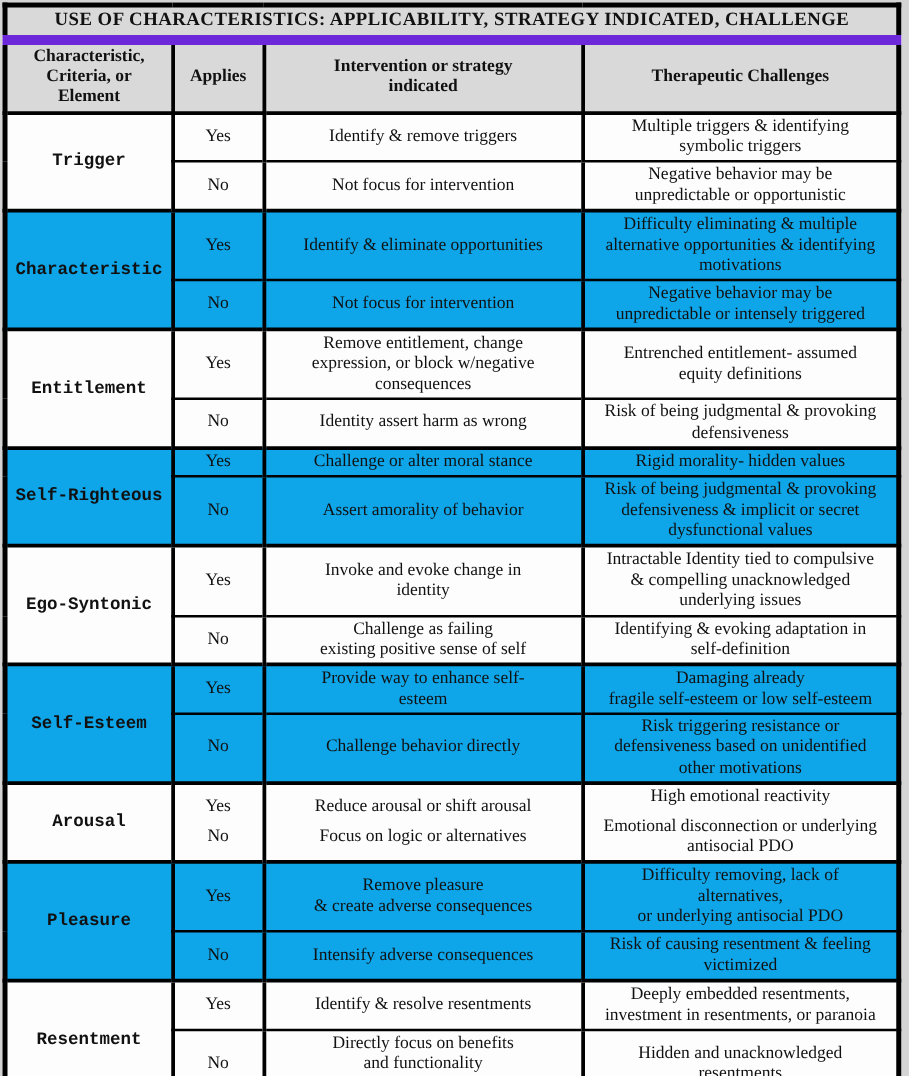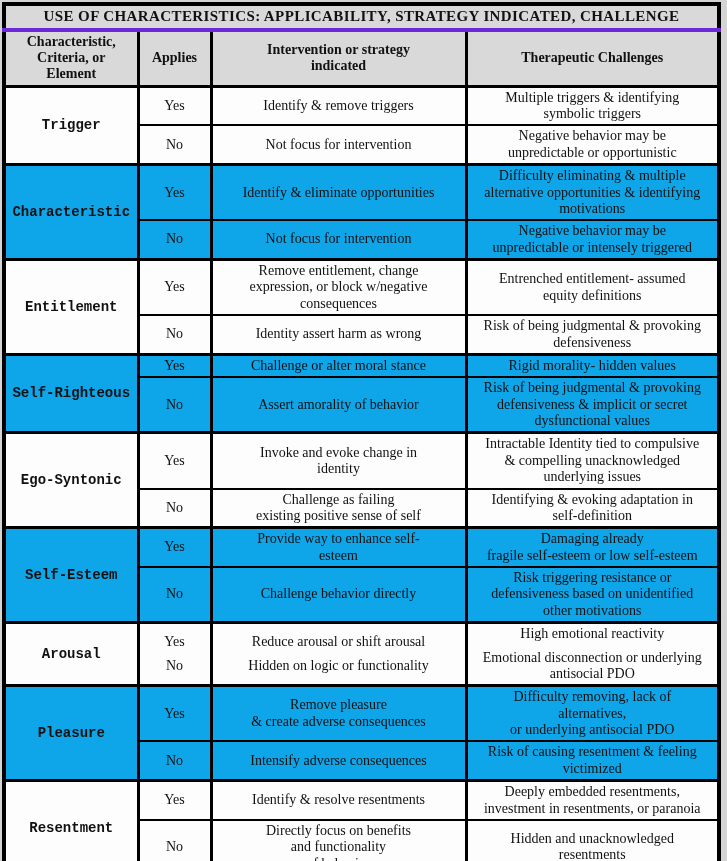--- a/index.html
+++ b/index.html
@@ -29,21 +29,21 @@
     font-size: 14px;
     line-height: 1.17;
     white-space: pre-line;
     color: #111;
   }
   tr.title-row th {
     font-size: 15px;
     font-weight: bold;
     letter-spacing: 0.4px;
     background: #d9d9d9;
-    border-bottom: 4px solid #6d28d9;
+    border-bottom: 8px solid #6d28d9;
     padding: 2px;
   }
   tr.header-row th {
     background: #d9d9d9;
     font-weight: bold;
     border-bottom: 3px solid #000;
     height: 50px;
   }
   tr.group-start td { border-top: 3px solid #000; }
   td.char-cell { font-weight: bold; font-family: Liberation Mono, monospace; }
@@ -159,21 +159,21 @@
         <tr class=" shaded">
           <td>No</td>
           <td>Challenge behavior directly</td>
           <td>Risk triggering resistance or
 defensiveness based on unidentified
 other motivations</td>
         </tr>
         <tr class="group-start merged-row">
           <td class="char-cell">Arousal</td>
           <td><div>Yes</div><div class="stack-gap">No</div></td>
-          <td><div>Reduce arousal or shift arousal</div><div class="stack-gap">Hidden on logic or functionality</div></td>
+          <td><div>Reduce arousal or shift arousal</div><div class="stack-gap">Focus on logic or alternatives</div></td>
           <td><div>High emotional reactivity</div><div class="stack-gap">Emotional disconnection or underlying
 antisocial PDO</div></td>
         </tr>
         <tr class="group-start shaded">
           <td class="char-cell" rowspan="2">Pleasure</td>
           <td>Yes</td>
           <td>Remove pleasure
 &amp; create adverse consequences</td>
           <td>Difficulty removing, lack of
 alternatives,

